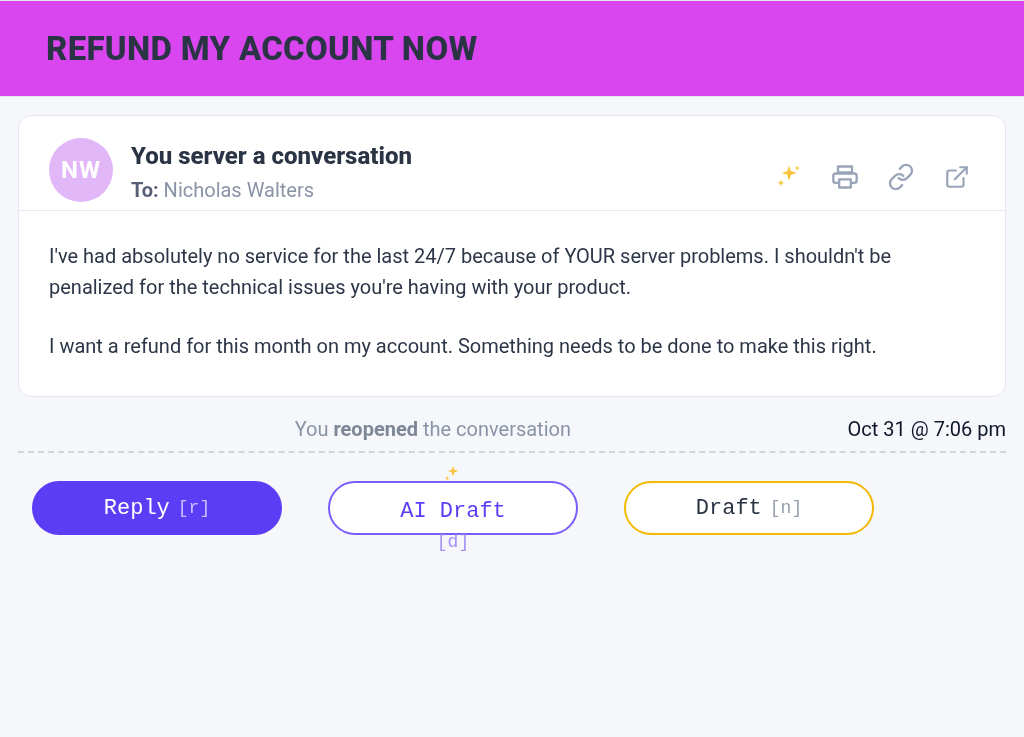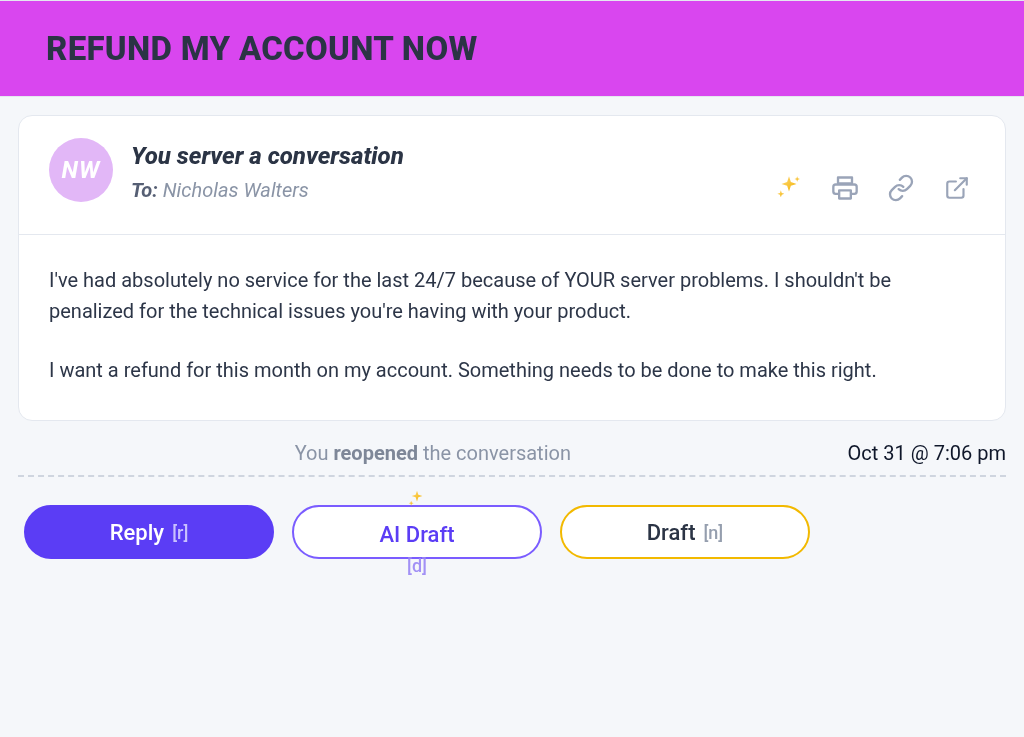--- a/index.html
+++ b/index.html
@@ -50,25 +50,24 @@
   
   .message-card {
     margin: 18px 18px 0 18px;
     background: var(--bg-card);
     border: 1px solid var(--border);
     border-radius: 14px;
     overflow: hidden;
   }
   .message-header {
     display: flex;
-    align-items: flex-end;
-    padding: 22px 30px 32px 30px;
+    align-items: center;
+    padding: 22px 30px 8px 30px;
     border-bottom: 1px solid var(--border);
     position: relative;
-    font-style: italic;
   }
   .avatar {
     width: 64px;
     height: 64px;
     border-radius: 50%;
     background: var(--avatar-bg);
     color: var(--avatar-text);
     display: flex;
     align-items: center;
     justify-content: center;
@@ -137,22 +136,23 @@
   .log-spacer { flex: 1; }
   .log-time { color: #0f172a; text-align: center; }
   .dashed {
     margin: 10px 18px 0 18px;
     border: none;
     border-top: 2px dashed #cfd5df;
   }
   
   .action-row {
     display: flex;
-    gap: 18px;
-    padding: 28px 24px 0 24px;
+    gap: 46px;
+    padding: 28px 24px 0 32px;
+    font-family: Liberation Mono, monospace;
   }
   .pill {
     height: 54px;
     border-radius: 30px;
     display: inline-flex;
     align-items: center;
     justify-content: center;
     padding: 0 40px;
     font-size: 22px;
     font-weight: 500;

